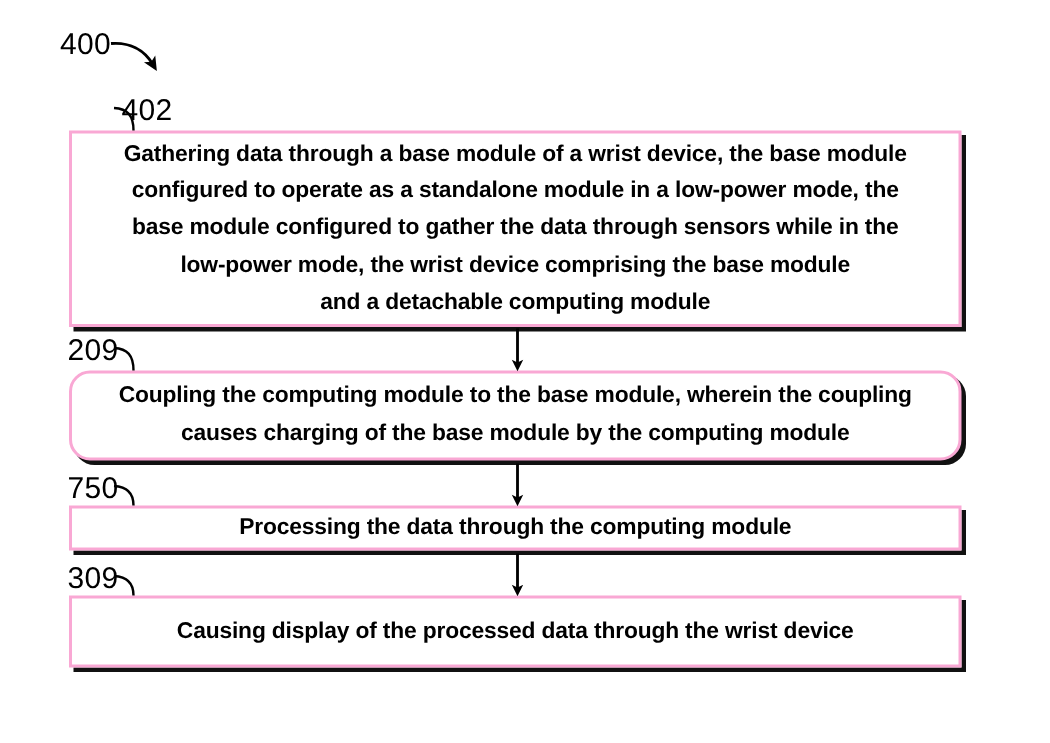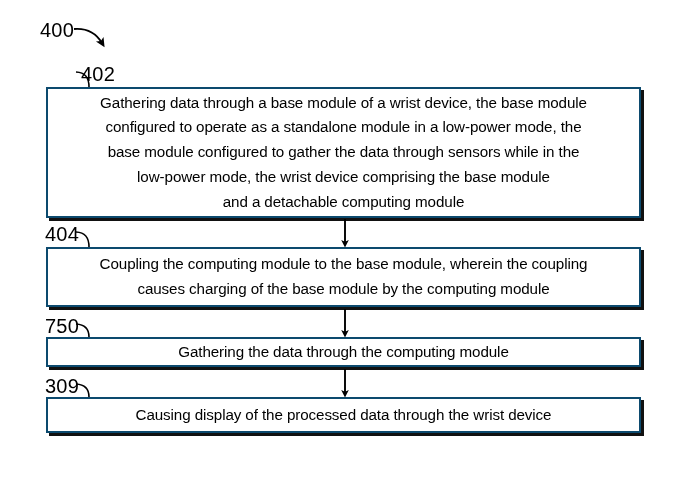--- a/index.html
+++ b/index.html
@@ -41,44 +41,45 @@
   #ref-406 { left: 45px; top: 318px; }
   #ref-408 { left: 45px; top: 378px; }
 
   
   .step-box {
     position: absolute;
     left: 46px;
     width: 595px;
     box-sizing: border-box;
     background: #ffffff;
-    border: 2px solid #0c4a6e;
+    border: 2px solid #f9a8d4;
     box-shadow: 3px 3px 0 0 #111111;
     display: flex;
     align-items: center;
     justify-content: flex-end;
+    font-weight: bold;
   }
 
   .step-text {
     display: block;
     width: 100%;
     text-align: center;
     font-size: 15.2px;
     line-height: 24.6px;
     letter-spacing: -0.1px;
     padding: 0 8px;
     box-sizing: border-box;
     white-space: pre-line;
     font-family: "Liberation Sans", "DejaVu Sans", sans-serif;
   }
 
   #box-402 { top: 87px;  height: 131px; }
-  #box-404 { top: 247px; height: 60px;  }
+  #box-404 { top: 247px; height: 60px; border-radius: 14px;  }
   #box-406 { top: 337px; height: 30px;  }
-  #box-408 { top: 397px; height: 36px;  }
+  #box-408 { top: 397px; height: 48px;  }
 
   #box-402 .step-text { line-height: 24.8px; }
   #box-404 .step-text { line-height: 24.8px; }
 
   
   #overlay-lines {
     position: absolute;
     left: 0;
     top: 0;
     width: 700px;
@@ -95,29 +96,29 @@
 
   <div class="ref-label" id="ref-402">402</div>
   <div class="step-box" id="box-402">
     <span class="step-text">Gathering data through a base module of a wrist device, the base module
 configured to operate as a standalone module in a low-power mode, the
 base module configured to gather the data through sensors while in the
 low-power mode, the wrist device comprising the base module
 and a detachable computing module</span>
   </div>
 
-  <div class="ref-label" id="ref-404">404</div>
+  <div class="ref-label" id="ref-404">209</div>
   <div class="step-box" id="box-404">
     <span class="step-text">Coupling the computing module to the base module, wherein the coupling
 causes charging of the base module by the computing module</span>
   </div>
 
   <div class="ref-label" id="ref-406">750</div>
   <div class="step-box" id="box-406">
-    <span class="step-text">Gathering the data through the computing module</span>
+    <span class="step-text">Processing the data through the computing module</span>
   </div>
 
   <div class="ref-label" id="ref-408">309</div>
   <div class="step-box" id="box-408">
     <span class="step-text">Causing display of the processed data through the wrist device</span>
   </div>
 
   <svg id="overlay-lines" viewBox="0 0 700 495">
     <defs>
       <marker id="arrowhead" markerWidth="9" markerHeight="9" refX="4.2" refY="4.2" orient="auto" markerUnits="userSpaceOnUse">

